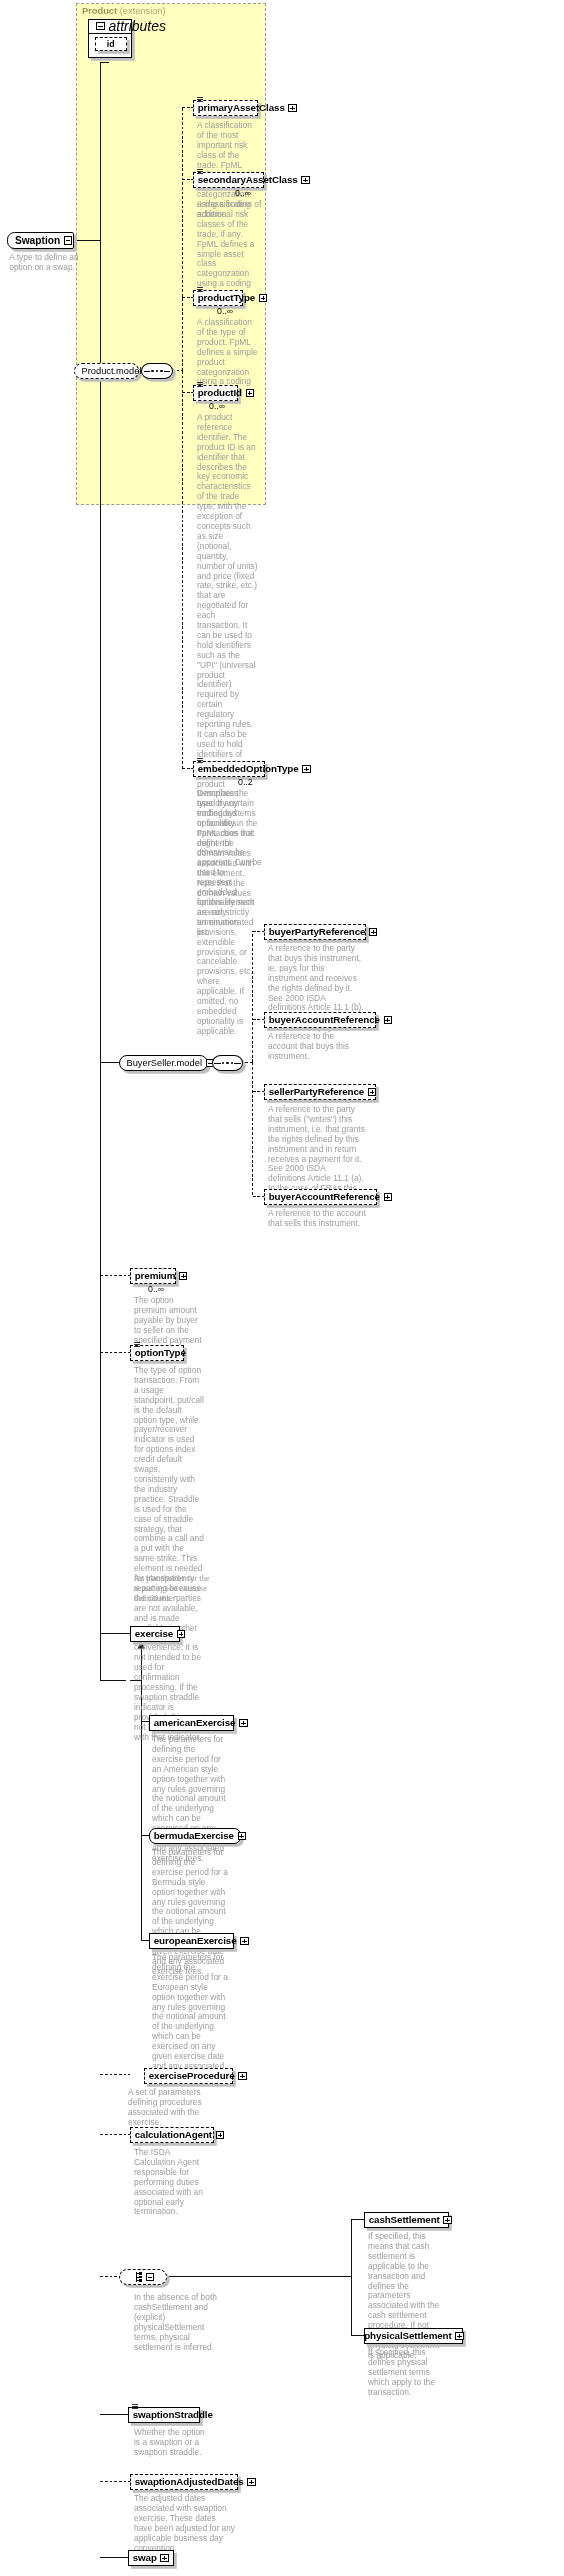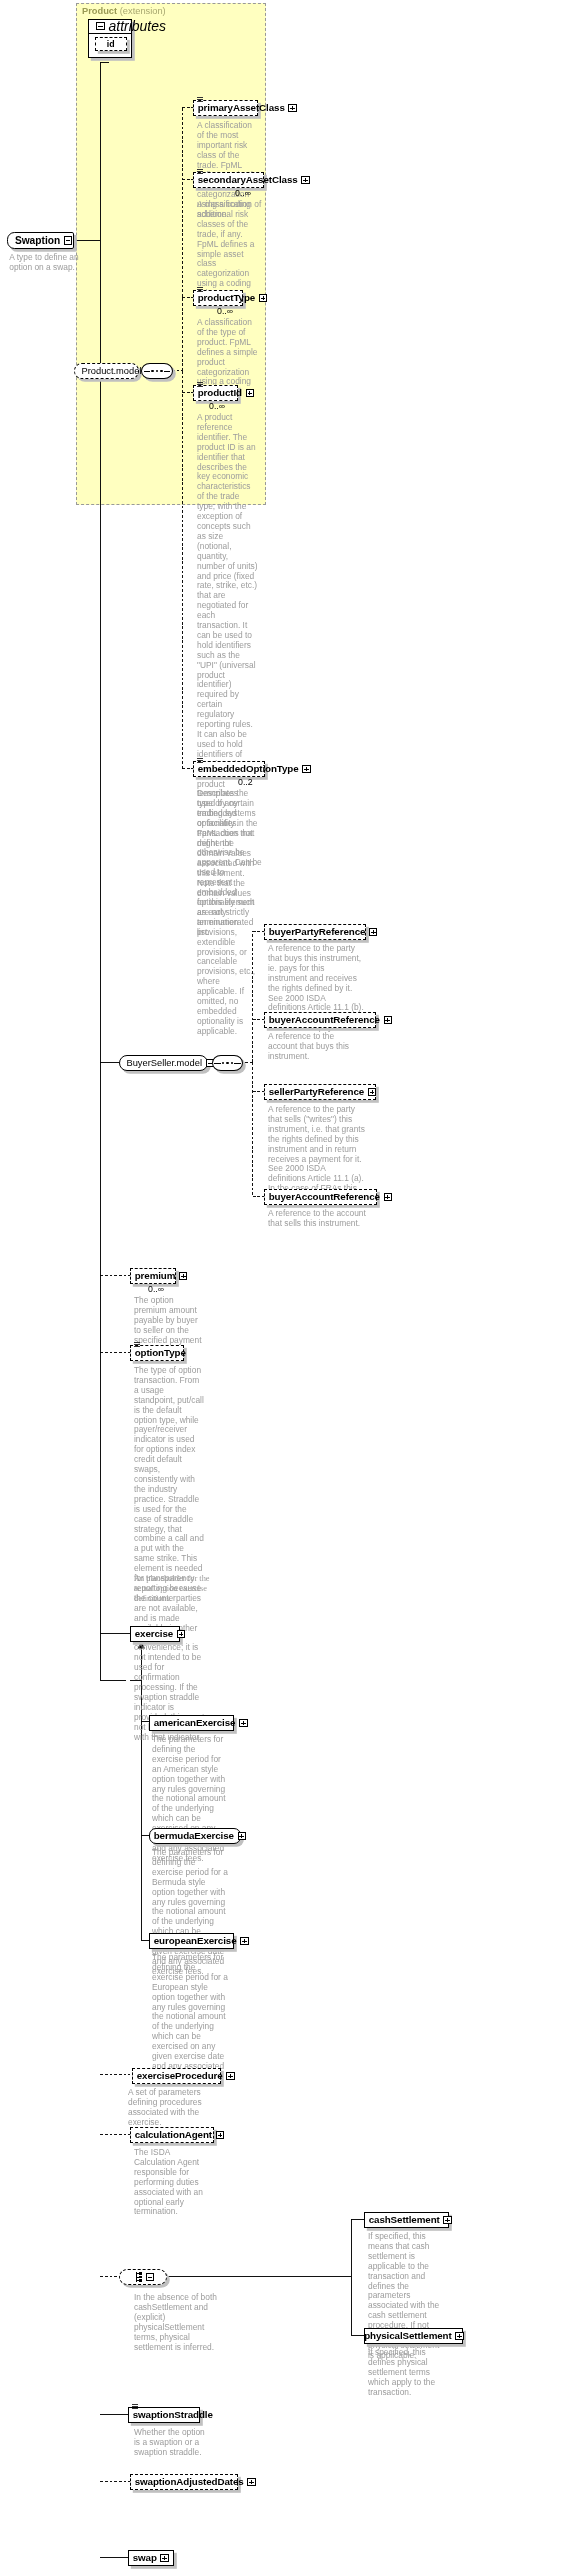--- a/index.html
+++ b/index.html
@@ -430,21 +430,21 @@
     <span class="ctl plus"></span>
   </div>
   <div class="anno" style="left:152px; top:1848px; width:76px;">The parameters for defining the exercise period for a Bermuda style option together with any rules governing the notional amount of the underlying which can be exercised on any given exercise date and any associated exercise fees.</div>
 
   <div class="node" style="left:149px; top:1933px; width:85px;">
     <span class="lbl">europeanExercise</span>
     <span class="ctl plus"></span>
   </div>
   <div class="anno" style="left:152px; top:1953px; width:76px;">The parameters for defining the exercise period for a European style option together with any rules governing the notional amount of the underlying which can be exercised on any given exercise date and any associated exercise fees.</div>
 
-  <div class="node opt" style="left:132px; top:2068px; width:89px;">
+  <div class="node opt" style="left:144px; top:2068px; width:89px;">
     <span class="lbl">exerciseProcedure</span>
     <span class="ctl plus"></span>
   </div>
   <div class="anno" style="left:128px; top:2088px; width:78px;">A set of parameters defining procedures associated with the exercise.</div>
 
   <div class="node opt" style="left:130px; top:2127px; width:84px;">
     <span class="lbl">calculationAgent</span>
     <span class="ctl plus"></span>
   </div>
   <div class="anno" style="left:134px; top:2148px; width:78px;">The ISDA Calculation Agent responsible for performing duties associated with an optional early termination.</div>
@@ -482,20 +482,21 @@
         <i></i>
       </span>
     <span class="lbl">swaptionStraddle</span>
   </div>
   <div class="anno" style="left:134px; top:2428px; width:78px;">Whether the option is a swaption or a swaption straddle.</div>
 
   <div class="node opt" style="left:130px; top:2474px; width:108px;">
     <span class="lbl">swaptionAdjustedDates</span>
     <span class="ctl plus"></span>
   </div>
+  <div class="anno" style="left:134px; top:2494px; width:102px;">The adjusted dates associated with swaption exercise. These dates have been adjusted for any applicable business day convention.</div>
 
   <div class="node" style="left:128px; top:2550px; width:46px;">
     <span class="lbl">swap</span>
     <span class="ctl plus"></span>
   </div>
 
 </div>
 
 
 </body></html>

